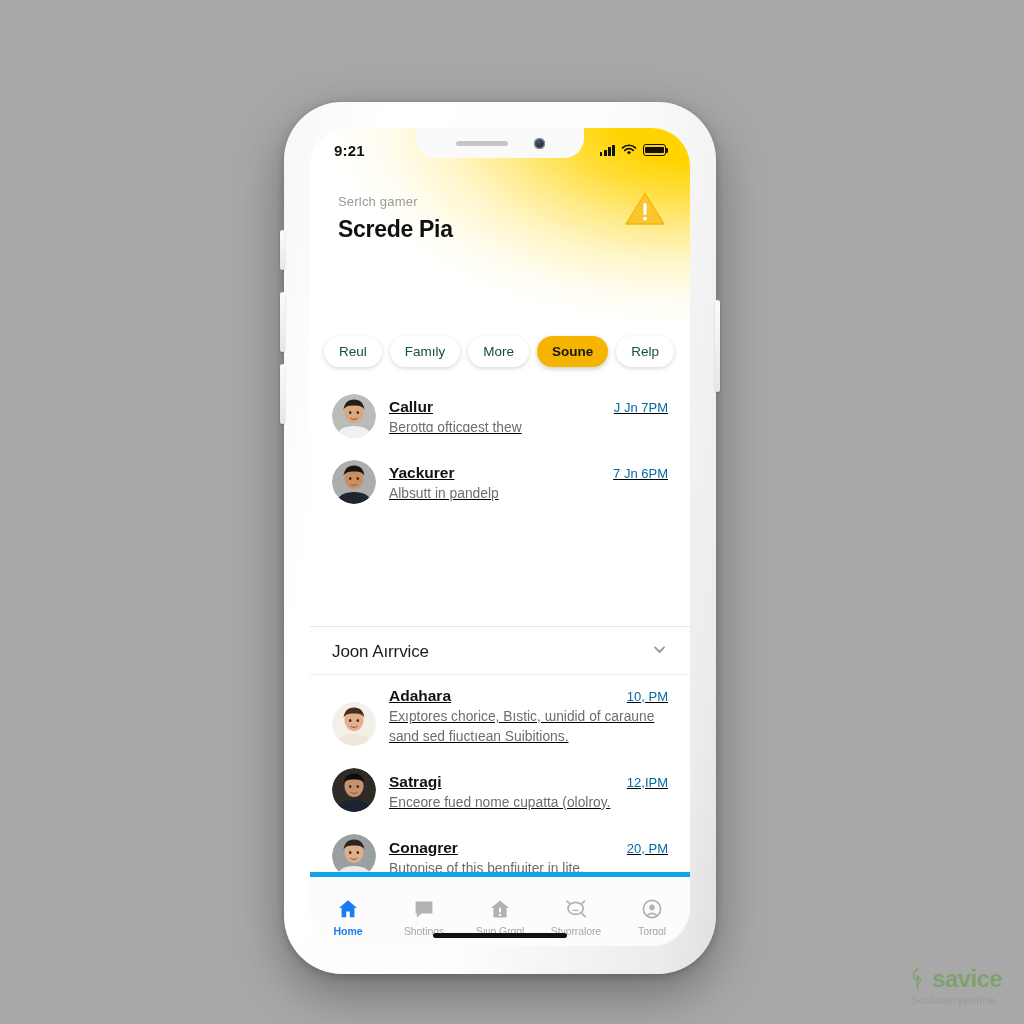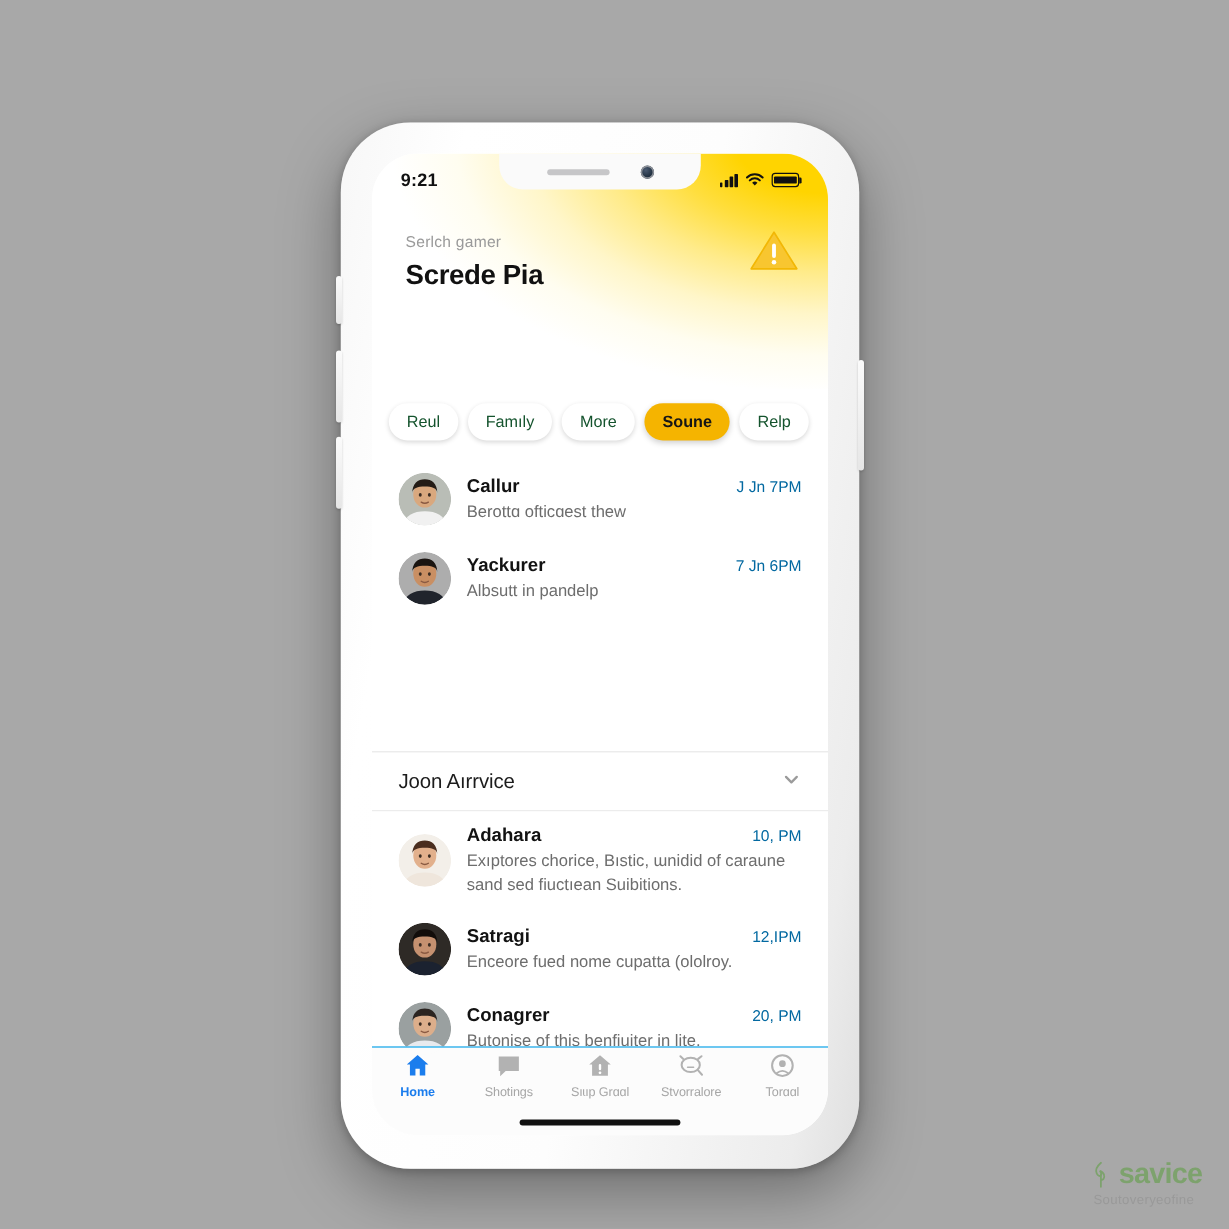--- a/index.html
+++ b/index.html
@@ -127,40 +127,40 @@
 
   .section-head {
     display: flex; align-items: center;
     padding: 14px 22px 12px;
     border-bottom: 1px solid #ececec;
     cursor: pointer;
   }
   .section-head h2 { font-size: 17px; font-weight: 400; color: #1c1c1c; letter-spacing: -.1px; }
   .chev { margin-left: auto; color: #999; }
 
-  .row { display: flex; align-items: center; padding: 11px 22px; gap: 13px; cursor: pointer; }
+  .row { display: flex; align-items: flex-end; padding: 11px 22px; gap: 13px; cursor: pointer; text-decoration: underline; }
   .avatar {
     width: 44px; height: 44px; border-radius: 50%;
     flex: 0 0 auto; overflow: hidden; position: relative;
   }
   .row-main { flex: 1 1 auto; min-width: 0; padding-top: 1px; }
   .row-top { display: flex; align-items: baseline; gap: 8px; }
   .row-name { font-size: 15.5px; font-weight: 700; color: #121212; }
   .row-time { margin-left: auto; font-size: 13px; color: #0369a1; white-space: nowrap; }
   .row-sub { font-size: 13.8px; color: #6d6d6d; line-height: 1.42; margin-top: 2px; }
 
   #gap-spacer { height: 112px; background: #fff; border-bottom: 1px solid #e8e8e8; }
 
   
   #tabbar {
     position: absolute; left: 0; right: 0; bottom: 0;
     height: 74px;
     background: rgba(252,252,252,.97);
-    border-top: 1px solid #0ea5e9;
-    display: flex; align-items: flex-start; padding-top: 3px;
+    border-top: 5px solid #0ea5e9;
+    display: flex; align-items: flex-start; padding-top: 20px;
     z-index: 6;
   }
   .tab { flex: 1 1 0; display: flex; flex-direction: column; align-items: center; gap: 4px; cursor: pointer; }
   .tab-label { font-size: 10.5px; color: #a6a6a6; letter-spacing: -.1px; }
   .tab.active .tab-label { color: #1b7ded; font-weight: 700; }
   #home-indicator {
     position: absolute; left: 50%; bottom: 8px; transform: translateX(-50%);
     width: 134px; height: 5px; background: #111; border-radius: 3px; z-index: 7;
   }
 

